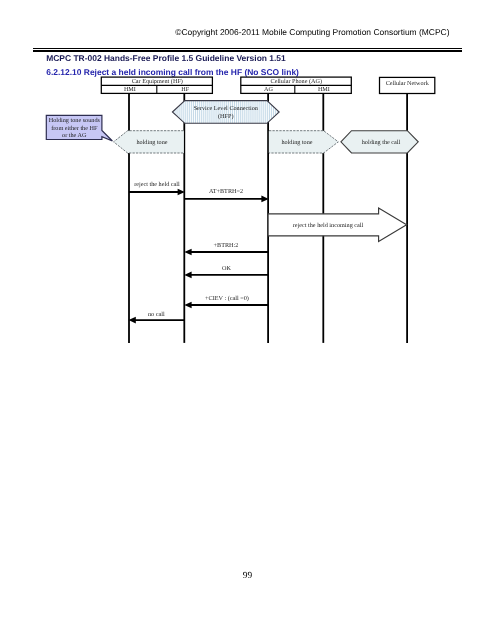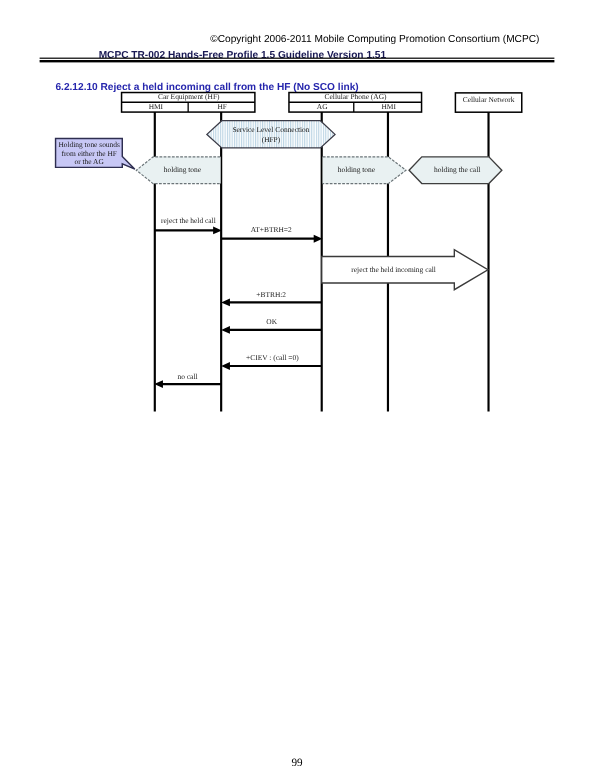--- a/index.html
+++ b/index.html
@@ -3,28 +3,28 @@
 <meta charset="utf-8">
 <title>MCPC TR-002</title>
 <style>
   html,body{margin:0;padding:0;background:#fff;}
   body{width:495px;height:640px;background:#ffffff;font-family:"Liberation Serif",serif;position:relative;overflow:hidden;
        -webkit-font-smoothing:antialiased;text-rendering:geometricPrecision;}
   .page{position:absolute;left:0;top:0;width:495px;height:568px;}
 
   #copyright{position:absolute;left:0;top:28.4px;width:449.5px;text-align:right;
              font-family:"Liberation Sans",sans-serif;font-size:8.46px;line-height:9px;color:#000;}
-  #runhead{position:absolute;left:46.2px;top:41px;
-           font-family:"Liberation Sans",sans-serif;font-size:8.46px;line-height:9px;font-weight:bold;color:#191954;white-space:nowrap;margin-left:36px;}
+  #runhead{position:absolute;left:46.2px;top:54px;
+           font-family:"Liberation Sans",sans-serif;font-size:8.46px;line-height:9px;font-weight:bold;color:#191954;white-space:nowrap;}
   #hrule{position:absolute;left:32.8px;top:47.7px;width:429.4px;height:4.2px;}
   #hrule .r1{position:absolute;left:0;top:0;width:100%;height:1.3px;background:#000;}
   #hrule .r2{position:absolute;left:0;top:2.5px;width:100%;height:1.7px;background:#000;}
   #heading{position:absolute;left:46.2px;top:67.6px;
            font-family:"Liberation Sans",sans-serif;font-size:8.46px;line-height:9px;font-weight:bold;color:#2626ad;white-space:nowrap;}
-  #pagenum{position:absolute;left:0;top:632px;width:495px;text-align:center;
+  #pagenum{position:absolute;left:0;top:572px;width:495px;text-align:center;
            font-family:"Liberation Serif",serif;font-size:9.3px;line-height:9px;color:#000;}
   svg#diagram{position:absolute;left:0;top:0;width:495px;height:640px;}
   svg text.dtxt{font-family:"Liberation Serif",serif;font-size:6.2px;fill:#1a1a1a;}
 </style>
 </head>
 <body>
 
 <div class="page">
   <div id="copyright">©Copyright 2006-2011 Mobile Computing Promotion Consortium (MCPC)</div>
   <div id="runhead">MCPC TR-002 Hands-Free Profile 1.5 Guideline Version 1.51</div>

